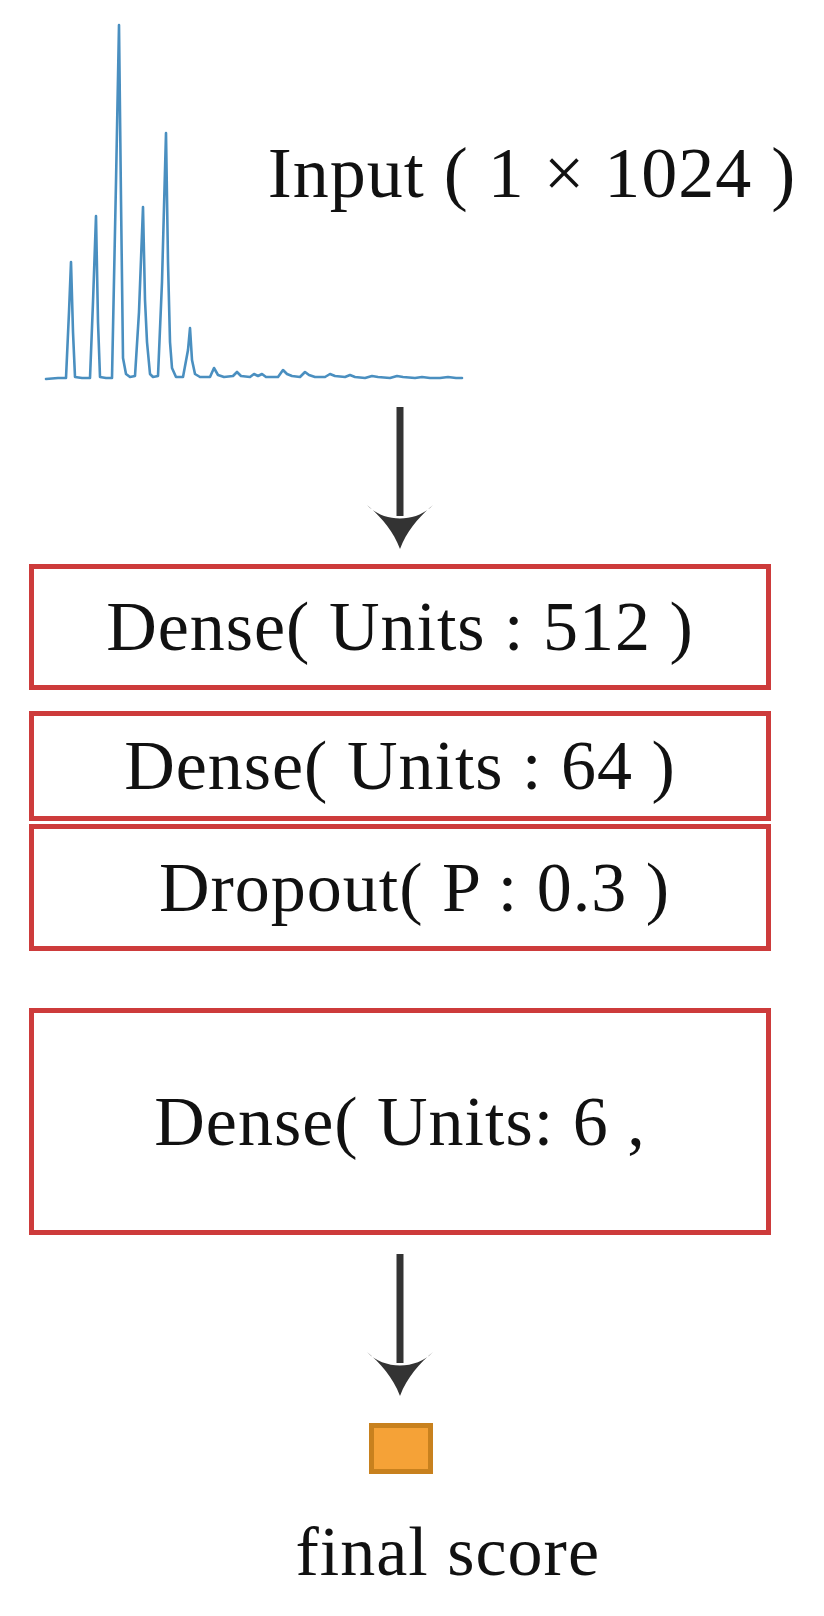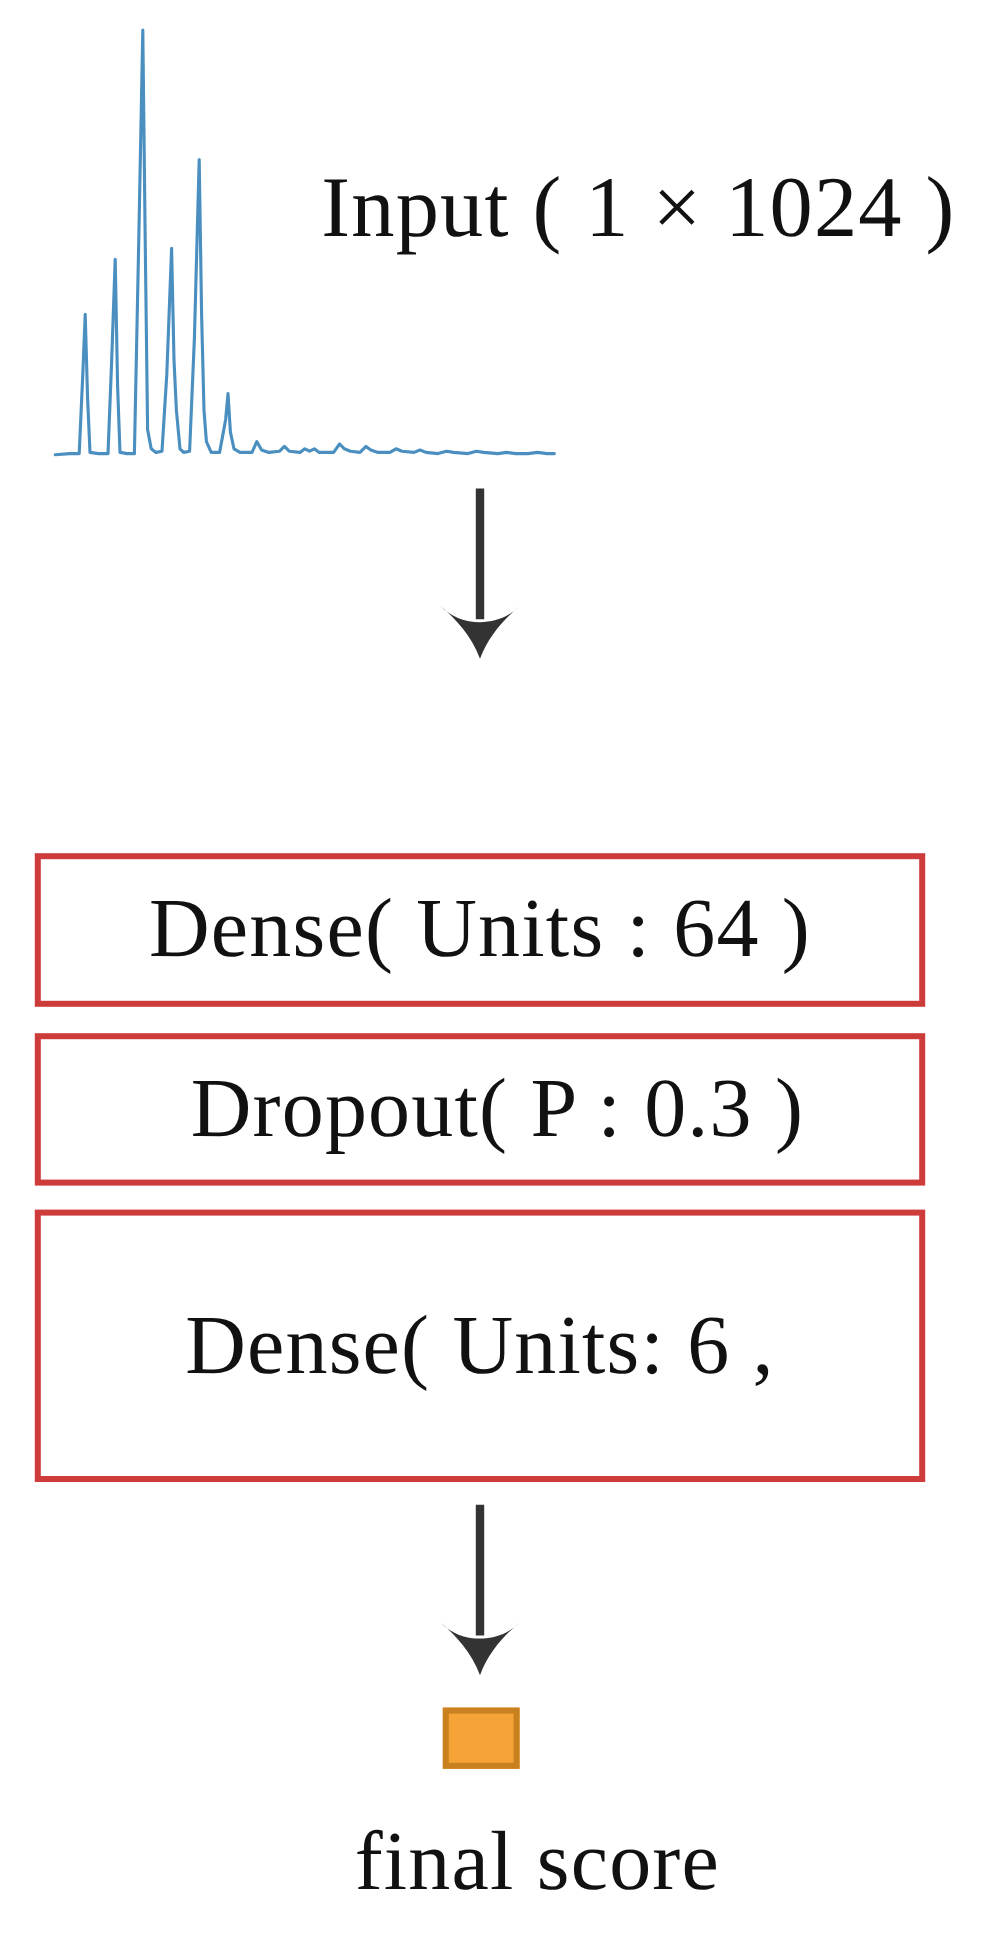--- a/index.html
+++ b/index.html
@@ -63,22 +63,22 @@
     display: flex;
     flex-direction: column;
     align-items: center;
     justify-content: center;
     text-align: center;
     font-size: 70px;
     letter-spacing: 1px;
     white-space: nowrap;
   }
   .layer-box-1 { top: 564px; height: 126px; }
-  .layer-box-2 { top: 711px; height: 128px; }
-  .layer-box-3 { top: 861px; height: 127px; padding-left: 29px; }
+  .layer-box-2 { top: 711px; height: 110px; }
+  .layer-box-3 { top: 824px; height: 127px; padding-left: 29px; }
   .layer-box-4 { top: 1008px; height: 227px; }
   .layer-box-4 .line { line-height: 97px; }
 
   
   .output-square {
     left: 369px; top: 1423px;
     width: 64px; height: 51px;
     box-sizing: border-box;
     background: var(--square-fill, #f5a237);
     border: 5px solid var(--square-border, #c8811e);
@@ -103,20 +103,23 @@
     <polyline points="46,379 58,378 66,378 69,312 71,262 73,332 75,377 82,378 90,378 93,302 96,216 98,322 100,377 106,378 112,378 116,182 119,25 121,200 123,358 126,374 130,377 135,376 139,312 143,207 145,300 147,342 150,374 153,377 158,376 162,282 166,133 168,262 170,342 172,368 176,377 183,377 188,350 190,328 192,360 195,374 200,377 210,377 214,368 218,375 224,377 233,376 237,372 241,376 250,377 254,374 258,376 262,374 266,377 278,377 283,370 287,374 292,376 300,377 305,372 309,375 315,377 325,377 330,374 335,376 345,377 350,375 355,377 365,378 372,376 378,377 390,378 397,376 403,377 415,378 422,377 430,378 440,378 448,377 456,378 462,378"></polyline>
   </svg>
 
   <div class="abs input-label">Input ( 1 × 1024 )</div>
 
   <svg class="abs arrow-svg arrow-1" viewBox="0 0 80 150" aria-hidden="true">
     <line class="shaft" x1="40" y1="5" x2="40" y2="114"></line>
     <path class="head" d="M7,103 C20,114 33,128 40,147 C47,128 60,114 73,103 C56,121 24,121 7,103 Z"></path>
   </svg>
 
+  <div class="abs layer-box layer-box-1">
+    <span class="line">Dense( Units : 512 )</span>
+  </div>
 
   <div class="abs layer-box layer-box-2">
     <span class="line">Dense( Units : 64 )</span>
   </div>
 
   <div class="abs layer-box layer-box-3">
     <span class="line">Dropout( P : 0.3 )</span>
   </div>
 
   <div class="abs layer-box layer-box-4">

